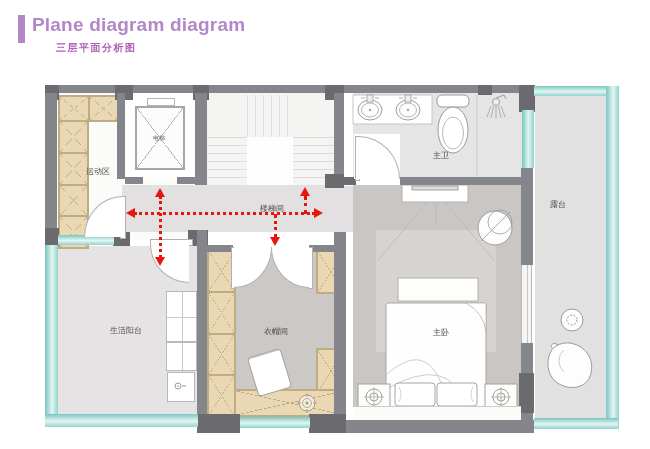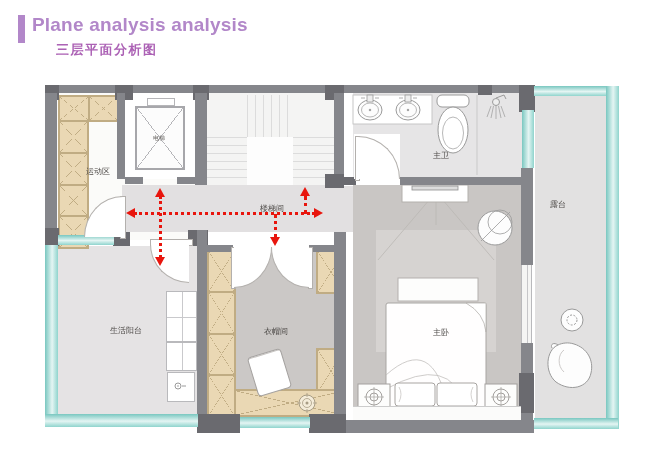--- a/index.html
+++ b/index.html
@@ -2,21 +2,21 @@
 <html style="--accent-purple: #b287c9; --subtitle-purple: #ac62b5; --wall-gray: #85868b; --pier-gray: #6a6a6f; --cabinet-tan: #ead8b4; --cabinet-line: #c0ac83; --glass-teal: #8fd4cd; --arrow-red: #e8150d;"><head>
 <meta charset="utf-8">
 <style>
   html,body{margin:0;padding:0}
   body{width:650px;height:449px;position:relative;background:#fff;overflow:hidden;
        font-family:"Liberation Sans","DejaVu Sans",sans-serif}
   .abs{position:absolute}
   
   .tbar{position:absolute;left:18px;top:15px;width:7px;height:28px;background:var(--accent-purple)}
   .t-en{position:absolute;left:32px;top:14px;font-size:19px;font-weight:600;color:var(--accent-purple);letter-spacing:.2px}
-  .t-zh{position:absolute;left:56px;top:41px;font-size:13px;font-weight:700;color:var(--subtitle-purple);letter-spacing:1.5px}
+  .t-zh{position:absolute;left:56px;top:41px;font-size:10px;font-weight:700;color:var(--subtitle-purple);letter-spacing:1.5px}
   
   .wall{position:absolute;background:var(--wall-gray)}
   .pier{position:absolute;background:var(--pier-gray)}
   .floor{position:absolute}
   .teal-h{position:absolute;background:linear-gradient(180deg,#79c7c0,#e4f5f3 55%,#8fd4cd)}
   .teal-v{position:absolute;background:linear-gradient(90deg,#79c7c0,#e4f5f3 55%,#8fd4cd)}
   .win{position:absolute;background:#f5f5f4;border-left:1px solid #b9b9bc;border-right:1px solid #b9b9bc}
   .win i{position:absolute;left:50%;top:0;bottom:0;width:1px;background:#c6c6c9}
   
   .xcab{position:absolute;display:flex;background:var(--cabinet-tan);border:1px solid var(--cabinet-line)}
@@ -46,21 +46,21 @@
   .rl{position:absolute;transform:translate(-50%,-50%);font-size:8px;color:#4e4b48;white-space:nowrap}
   .rl.tiny{font-size:6px;color:#6f6c69}
   .cabinet-box{position:absolute;background:#fff;border:1px solid #b9b9bc}
   .cabinet-box i{position:absolute;background:#c9c9cc}
   svg{position:absolute;overflow:visible}
 </style>
 </head>
 <body>
 
 <div class="tbar"></div>
-<div class="t-en">Plane analysis analysis</div>
+<div class="t-en">Plane diagram diagram</div>
 <div class="t-zh">三层平面分析图</div>
 
 <div class="floor" style="left:57px;top:93px;width:140px;height:147px;background:#fbfbf9"></div>
 <div class="floor" style="left:125px;top:93px;width:70px;height:86px;background:#ffffff"></div>
 <div class="floor" style="left:207px;top:93px;width:127px;height:92px;background:#f4f4f3"></div>
 <div class="floor" style="left:122px;top:185px;width:222px;height:47px;background:#e2e0e1"></div>
 <div class="floor" style="left:334px;top:186px;width:20px;height:46px;background:#e2e0e1"></div>
 <div class="floor" style="left:353px;top:93px;width:170px;height:84px;background:#e6e5e6"></div>
 <div class="floor" style="left:353px;top:185px;width:170px;height:235px;background:#c9c6c4"></div>
 <div class="floor" style="left:207px;top:252px;width:137px;height:163px;background:#cbc8c6"></div>

